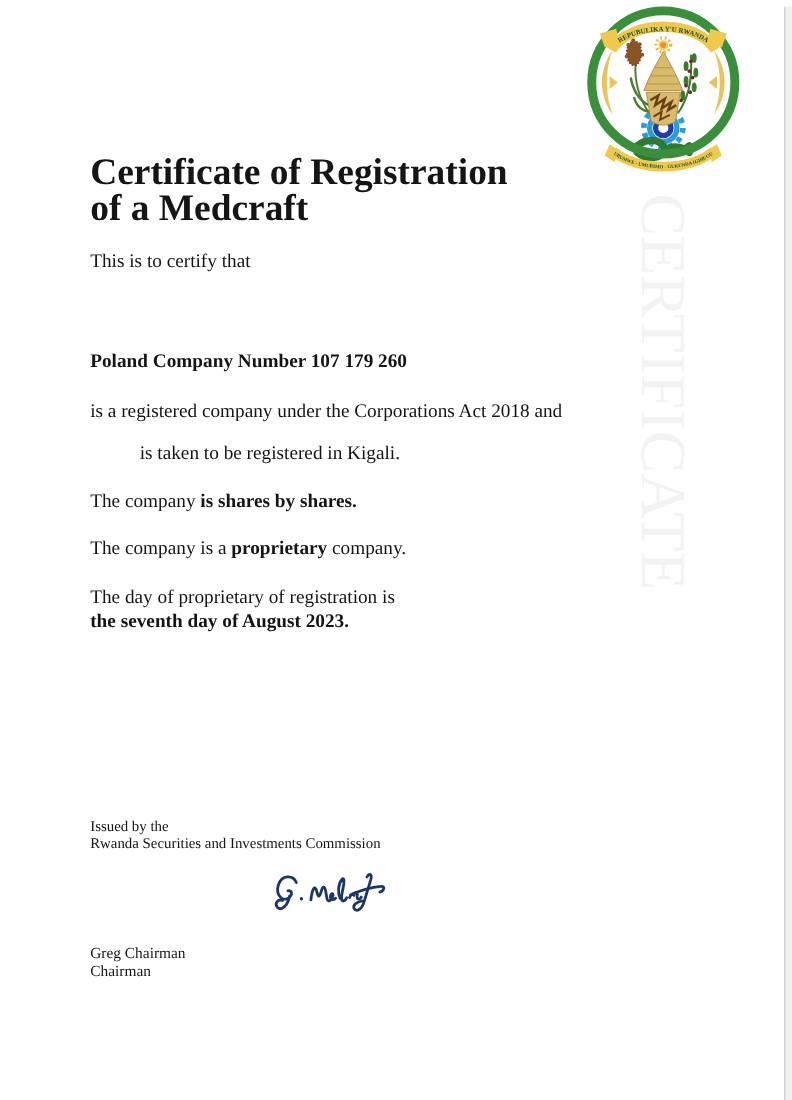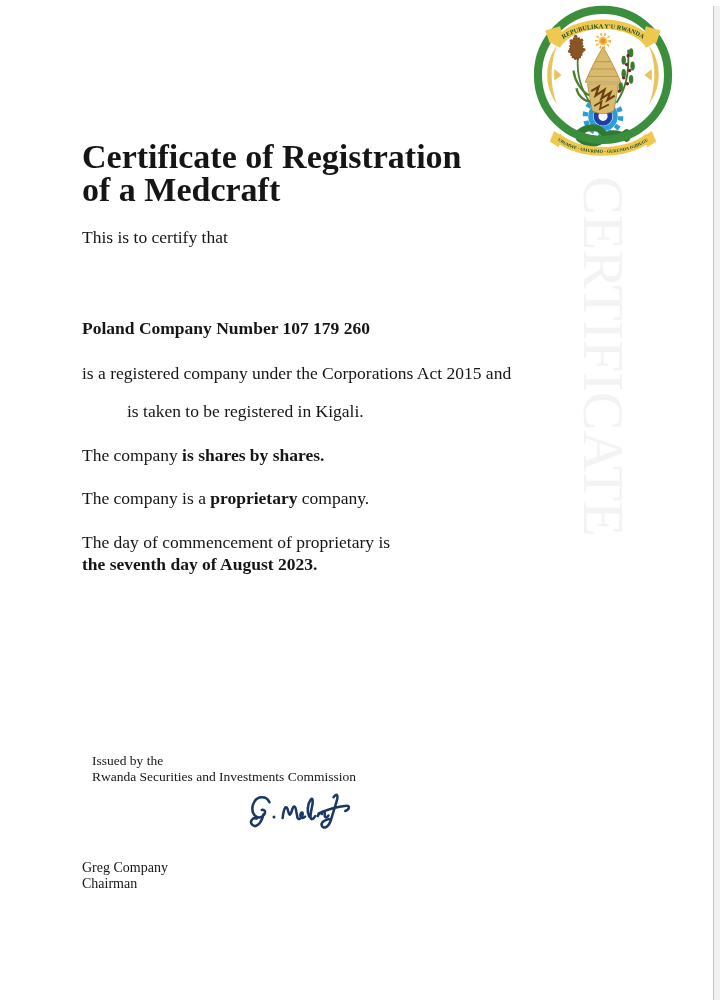--- a/index.html
+++ b/index.html
@@ -54,21 +54,21 @@
   .p4{top:362px;}
   .p5{top:400px;margin-left:45px;}
   .p6{top:444px;}
   .p7{top:487px;}
   .p8{top:531px;}
   .issued{
     position:absolute;
     left:82px;top:743px;
     font-size:13.5px;
     line-height:15.6px;
-    margin:10px;
+    margin:0;
     z-index:3;
   }
   .sig{
     position:absolute;
     left:246px;top:789px;
     width:112px;height:51px;
     z-index:3;
   }
   .signatory{
     position:absolute;
@@ -164,46 +164,46 @@
     </text>
   </svg>
 
   <div class="title">
     <div>Certificate of Registration</div>
     <div>of a Medcraft</div>
   </div>
 
   <p class="para p1">This is to certify that</p>
   <p class="para p3">Poland Company Number 107 179 260</p>
-  <p class="para p4">is a registered company under the Corporations Act 2015 and</p>
+  <p class="para p4">is a registered company under the Corporations Act 2018 and</p>
   <p class="para p5">is taken to be registered in Kigali.</p>
 
   <p class="para p6"><span>The company </span><span class="b">is shares by shares.</span></p>
 
   <p class="para p7"><span>The company is a </span><span class="b">proprietary</span><span> company.</span></p>
 
   <p class="para p8">
-    <span style="display:block">The day of commencement of proprietary is</span>
+    <span style="display:block">The day of proprietary of registration is</span>
     <span class="b" style="display:block">the seventh day of August 2023.</span>
   </p>
 
   <p class="issued">
     <span style="display:block">Issued by the</span>
     <span style="display:block">Rwanda Securities and Investments Commission</span>
   </p>
 
   <svg class="sig" viewBox="0 0 220 100" aria-hidden="true">
     <g stroke="#1c3766" stroke-width="5" fill="none" stroke-linecap="round" stroke-linejoin="round">
       <path d="M46,26 C40,12 20,12 14,30 C8,48 22,62 33,53 C40,47 38,39 31,41 M34,50 C31,66 20,78 12,70 C6,63 14,55 21,58"></path>
       <path d="M72,57 C74,38 79,27 83,44 C85,52 87,53 90,43 C93,31 97,31 99,45 L101,56 C103,61 108,59 111,51 C113,45 108,44 107,50 C106,56 111,59 116,54 M124,54 C120,46 120,30 127,21 C132,15 132,26 129,38 C127,47 126,52 127,57 C129,61 133,59 136,53 M141,53 C143,47 147,45 149,49 M149,49 C148,44 153,42 155,47 C153,55 157,59 162,52"></path>
       <path d="M172,16 C178,7 182,12 178,24 L167,60 C163,74 153,80 149,72 C146,65 155,61 163,59 M143,48 C163,39 186,34 197,33 C205,32 203,41 195,43"></path>
     </g>
     <circle cx="55" cy="55" r="3" fill="#1c3766"></circle>
   </svg>
 
   <p class="signatory">
-    <span style="display:block">Greg Company</span>
+    <span style="display:block">Greg Chairman</span>
     <span style="display:block">Chairman</span>
   </p>
 
   <div class="edge-strip"></div>
 
 </div>
 
 </body></html>

